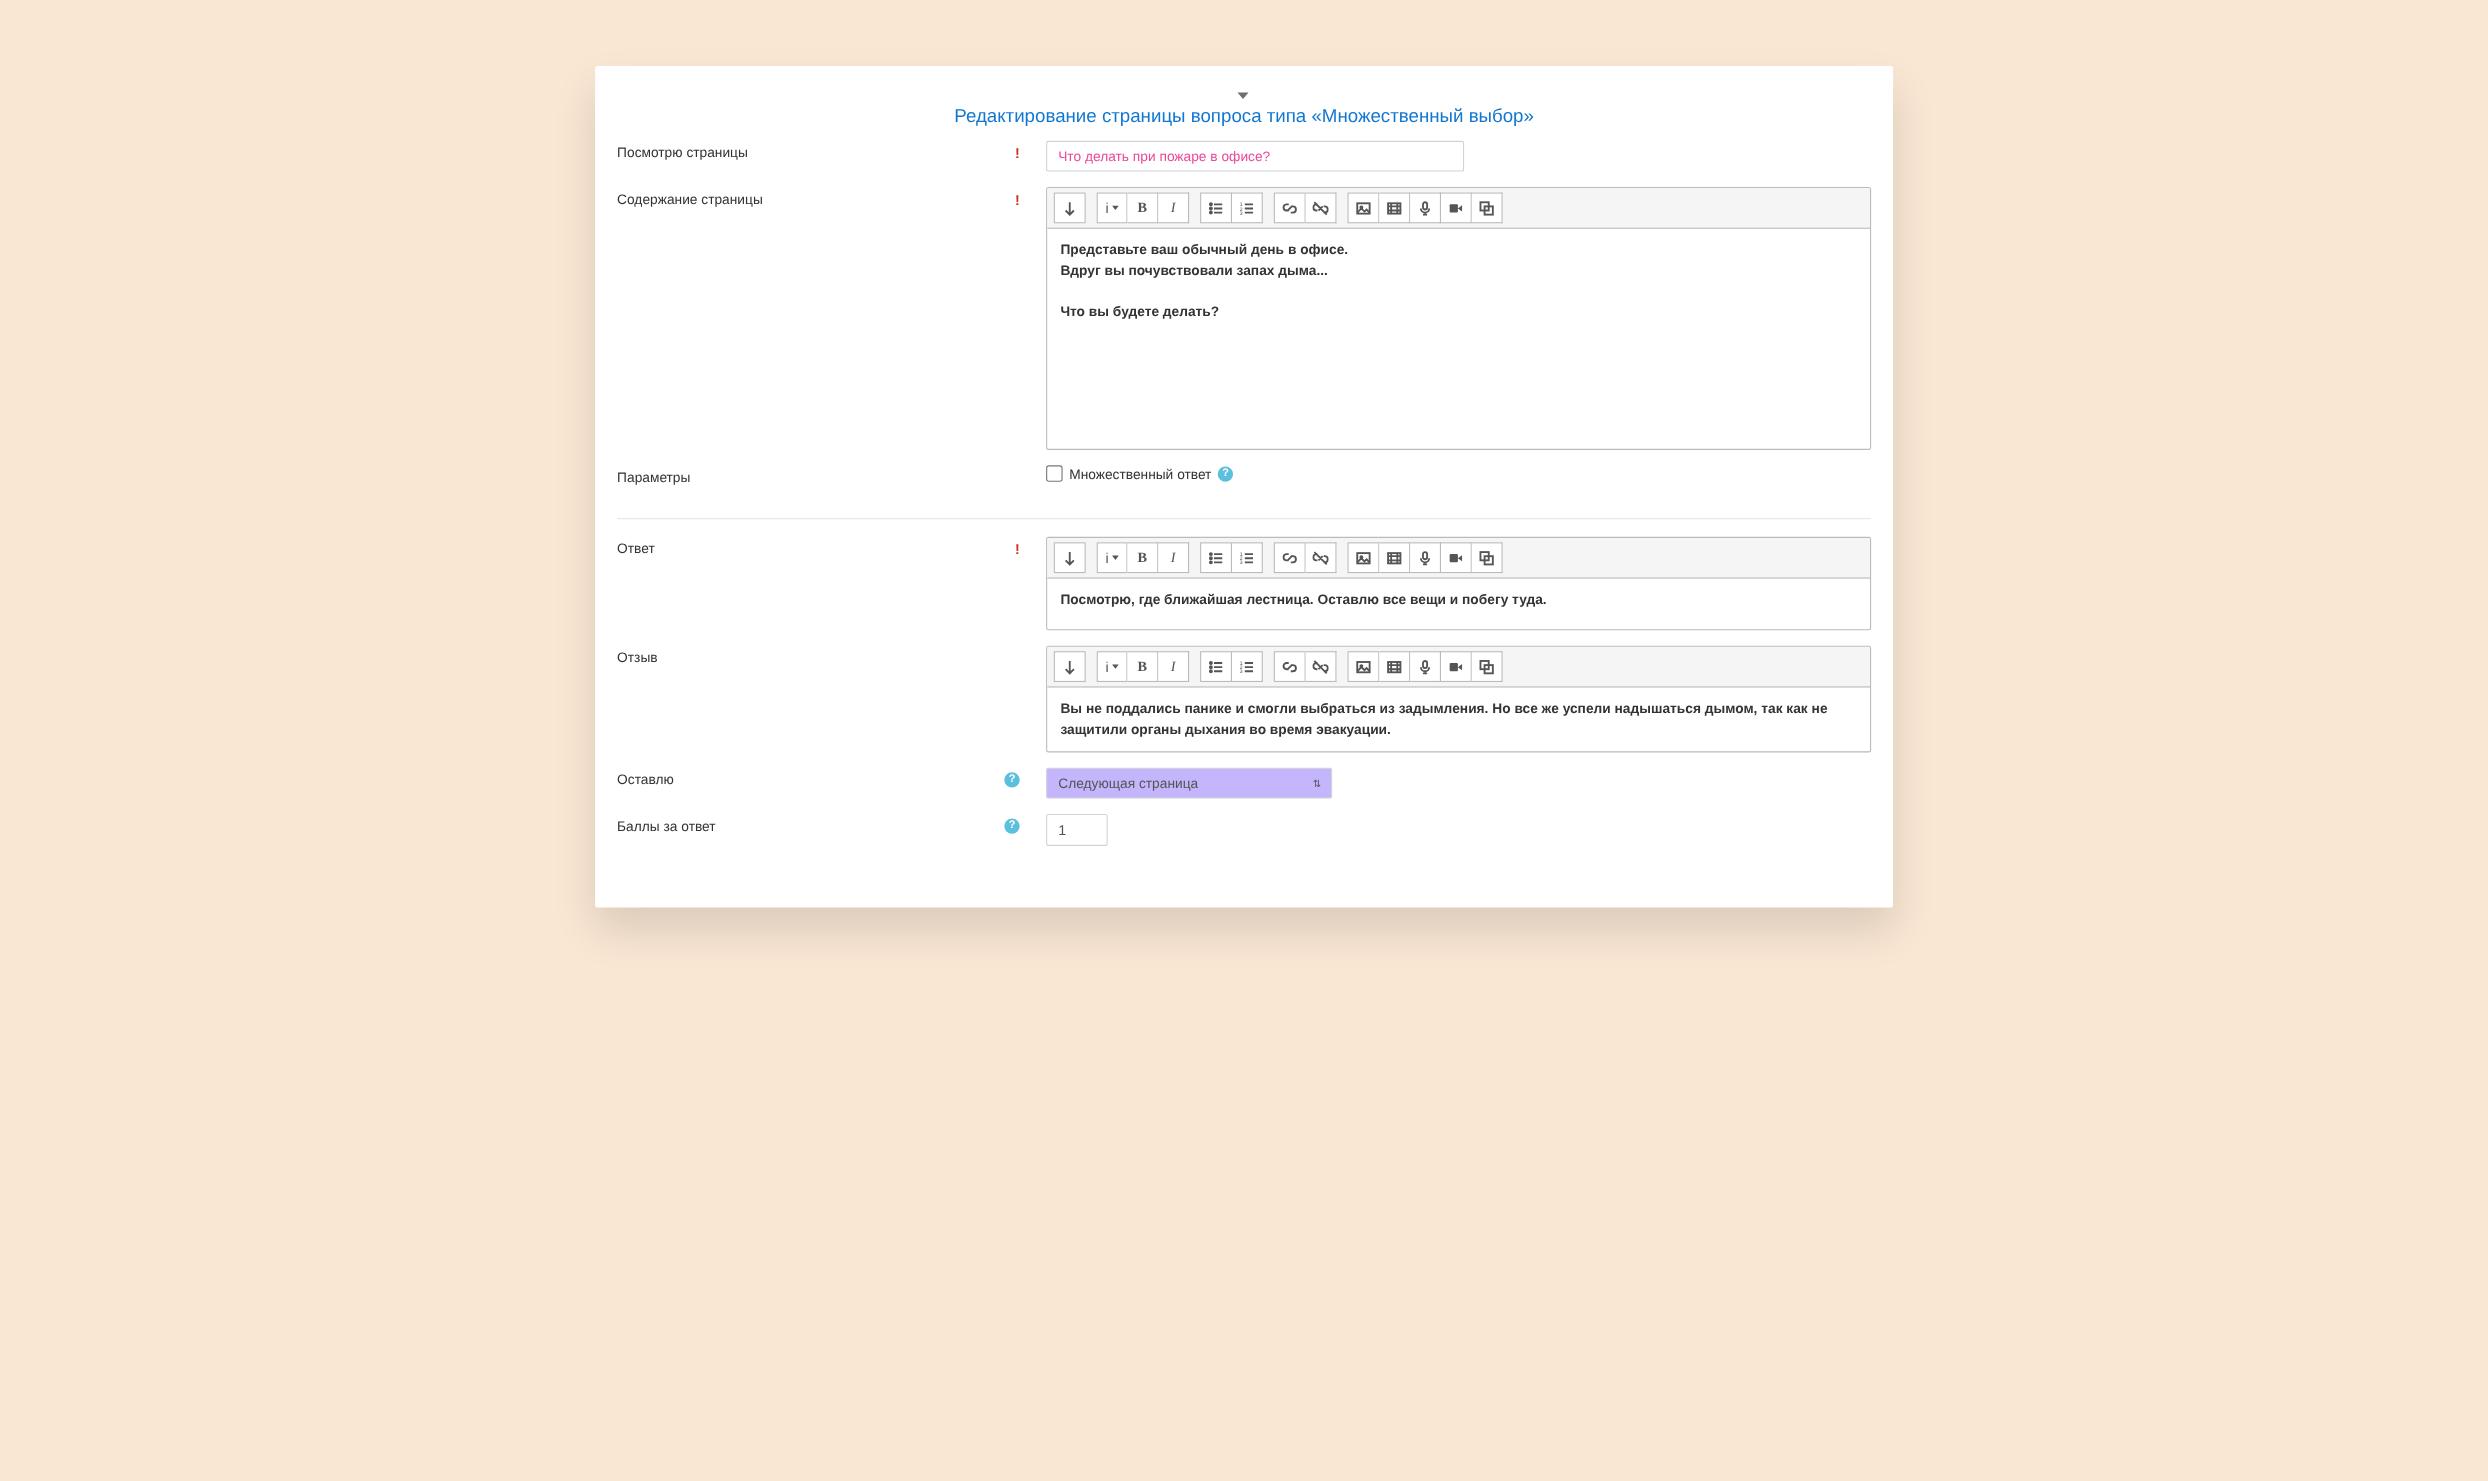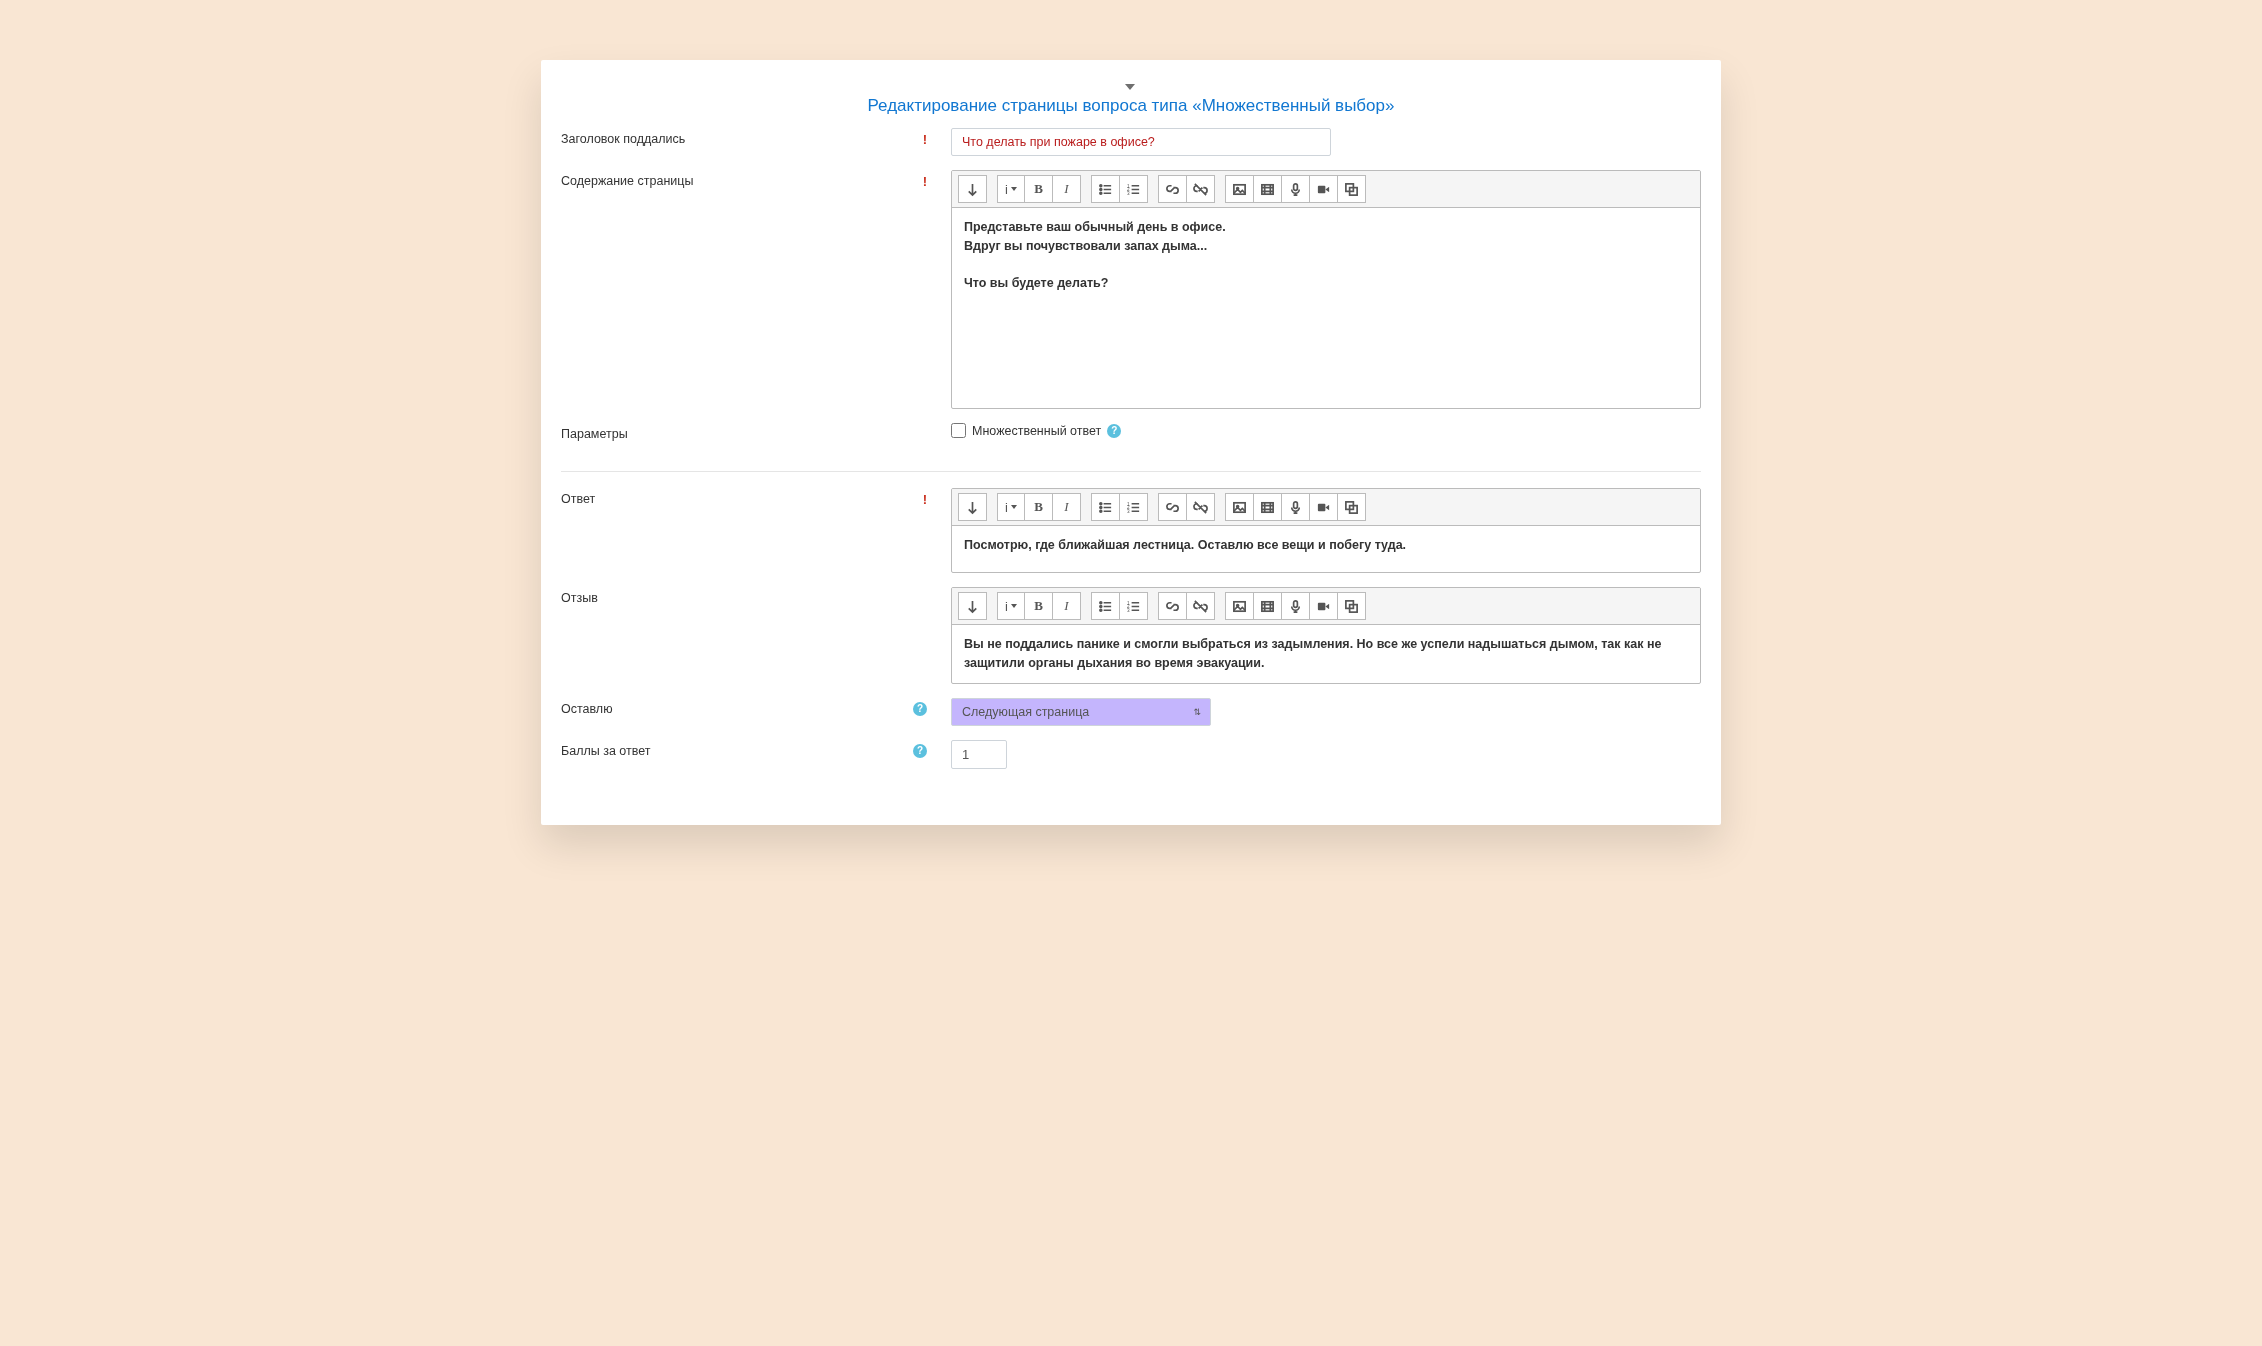--- a/index.html
+++ b/index.html
@@ -69,21 +69,21 @@
     align-items: center;
     justify-content: center;
     font-weight: bold;
   }
   .fieldcol { flex: 1; }
   input[type=text].tinput {
     border: 1px solid #ced4da;
     padding: 6px 10px;
     font-size: 12.5px;
     width: 380px;
-    color: #b91c1c;
+    color: #ec4899;
     border-radius: 2px;
   }
   input[type=text].smallinput {
     border: 1px solid #ced4da;
     padding: 6px 10px;
     font-size: 13px;
     width: 56px;
     color: #555;
     border-radius: 2px;
   }
@@ -175,21 +175,21 @@
 <div class="card">
 
   <div class="section">
     <div class="section-head">
       <span class="caret"></span>
       <span>Редактирование страницы вопроса типа «Множественный выбор»</span>
     </div>
 
     <div class="row">
       <div class="labelcol">
-        <span>Заголовок поддались</span>
+        <span>Посмотрю страницы</span>
         <span class="icons">
             <span class="req">!</span>
           </span>
       </div>
       <div class="fieldcol">
         <input type="text" class="tinput" value="Что делать при пожаре в офисе?" style="">
       </div>
     </div>
 
     <div class="row">

